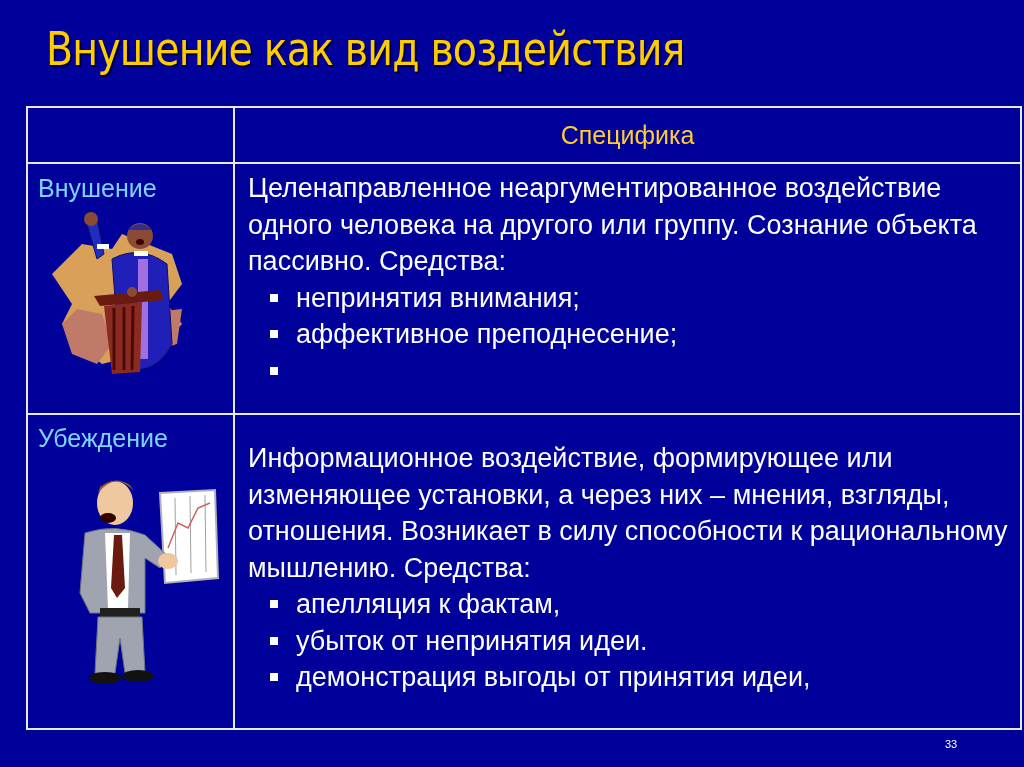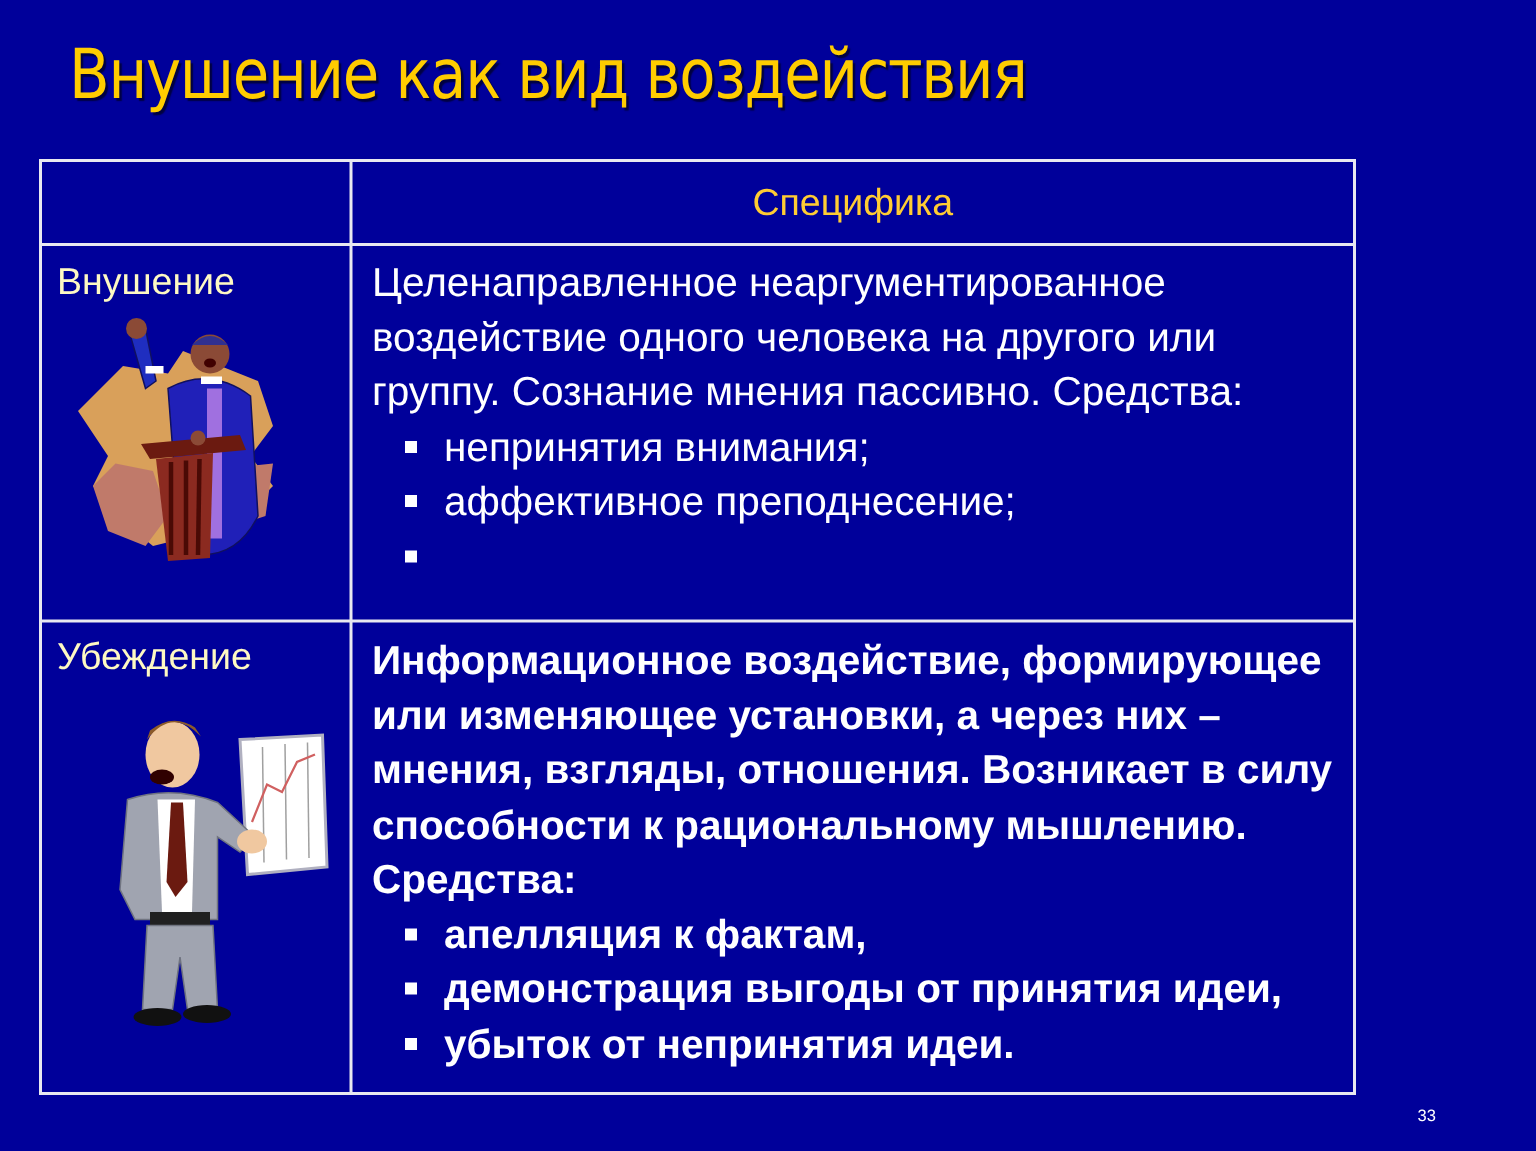--- a/index.html
+++ b/index.html
@@ -14,45 +14,45 @@
       font-family: "DejaVu Sans", sans-serif;
       font-size: 46px; font-weight: normal;
       color: #ffcc00;
       letter-spacing: -1px;
       transform: scaleX(0.86); transform-origin: left top;
       text-shadow: 2px 2px 1px #000040;
       white-space: nowrap;
     }
     .table {
       position: absolute; left: 26px; top: 106px;
-      width: 878px; height: 624px;
+      width: 996px; height: 624px;
       border: 2px solid #e8e8f0;
       box-sizing: border-box;
     }
     .vline { position: absolute; left: 205px; top: 0; bottom: 0; width: 2px; background: #e8e8f0; }
     .hline { position: absolute; left: 0; right: 0; height: 2px; background: #e8e8f0; }
     .hline.h1 { top: 54px; }
     .hline.h2 { top: 305px; }
     .header-label {
       position: absolute; left: 207px; right: 0; top: 0; height: 54px;
       display: flex; align-items: center; justify-content: center;
       color: #ffcc33; font-size: 25px;
     }
     .row-label {
       position: absolute; left: 10px;
-      color: #fef9c3; font-size: 25px; white-space: nowrap;
+      color: #7dd3fc; font-size: 25px; white-space: nowrap;
     }
     .row-label.r1 { top: 66px; }
     .row-label.r2 { top: 316px; }
     .cell-text {
       position: absolute; left: 220px; right: 10px;
       color: #ffffff; font-size: 27px; line-height: 36.5px;
     }
     .cell-text.c1 { top: 62px; }
-    .cell-text.c2 { top: 314px; font-weight: bold; }
+    .cell-text.c2 { top: 332px; }
     .cell-text p { margin: 0; }
     .bullets { list-style: none; margin: 0; padding: 0 0 0 22px; }
     .bullets li { position: relative; padding-left: 26px; }
     .bullets li .bullet {
       position: absolute; left: 0; top: 14px;
       width: 8px; height: 8px; background: #ffffff;
     }
     .illus { position: absolute; }
     .illus.preacher { left: 14px; top: 96px; width: 150px; height: 178px; }
     .illus.presenter { left: 22px; top: 355px; width: 170px; height: 225px; }
@@ -88,21 +88,21 @@
     <rect x="96" y="55" width="10" height="100" fill="#a070e0"></rect>
     <rect x="92" y="47" width="14" height="5" fill="#ffffff"></rect>
     <polygon points="52,92 118,86 122,96 58,102" fill="#6b1a10"></polygon>
     <polygon points="62,102 100,98 98,168 70,170" fill="#8b2a20"></polygon>
     <line x1="72" y1="104" x2="72" y2="166" stroke="#4a0a05" stroke-width="3"></line>
     <line x1="82" y1="103" x2="82" y2="166" stroke="#4a0a05" stroke-width="3"></line>
     <line x1="91" y1="102" x2="90" y2="166" stroke="#4a0a05" stroke-width="3"></line>
     <circle cx="90" cy="88" r="5" fill="#8b4a36"></circle>
   </svg>
   <div class="cell-text c1">
-    <p>Целенаправленное неаргументированное воздействие одного человека на другого или группу. Сознание мнения пассивно. Средства:</p>
+    <p>Целенаправленное неаргументированное воздействие одного человека на другого или группу. Сознание объекта пассивно. Средства:</p>
     <ul class="bullets">
       <li><span class="bullet"></span><span>непринятия внимания;</span></li>
       <li><span class="bullet"></span><span>аффективное преподнесение;</span></li>
       <li><span class="bullet"></span></li>
     </ul>
   </div>
 
   <div class="row-label r2">Убеждение</div>
   <svg class="illus presenter" viewBox="0 0 170 225">
     <polygon points="110,30 165,27 168,115 115,120" fill="#ffffff" stroke="#b0b0c0" stroke-width="2"></polygon>
@@ -119,19 +119,19 @@
     <rect x="50" y="145" width="40" height="9" fill="#202020"></rect>
     <polygon points="48,154 92,154 95,210 75,210 70,175 65,210 45,210" fill="#a0a4b0" stroke="#707480"></polygon>
     <ellipse cx="55" cy="215" rx="16" ry="6" fill="#111111"></ellipse>
     <ellipse cx="88" cy="213" rx="16" ry="6" fill="#111111"></ellipse>
     <ellipse cx="118" cy="98" rx="10" ry="8" fill="#f0c8a0"></ellipse>
   </svg>
   <div class="cell-text c2">
     <p>Информационное воздействие, формирующее или изменяющее установки, а через них – мнения, взгляды, отношения. Возникает в силу способности к рациональному мышлению. Средства:</p>
     <ul class="bullets">
       <li><span class="bullet"></span><span>апелляция к фактам,</span></li>
+      <li><span class="bullet"></span><span>убыток от непринятия идеи.</span></li>
       <li><span class="bullet"></span><span>демонстрация выгоды от принятия идеи,</span></li>
-      <li><span class="bullet"></span><span>убыток от непринятия идеи.</span></li>
     </ul>
   </div>
 </div>
 
 <div class="page-number">33</div>
 
 </body></html>

